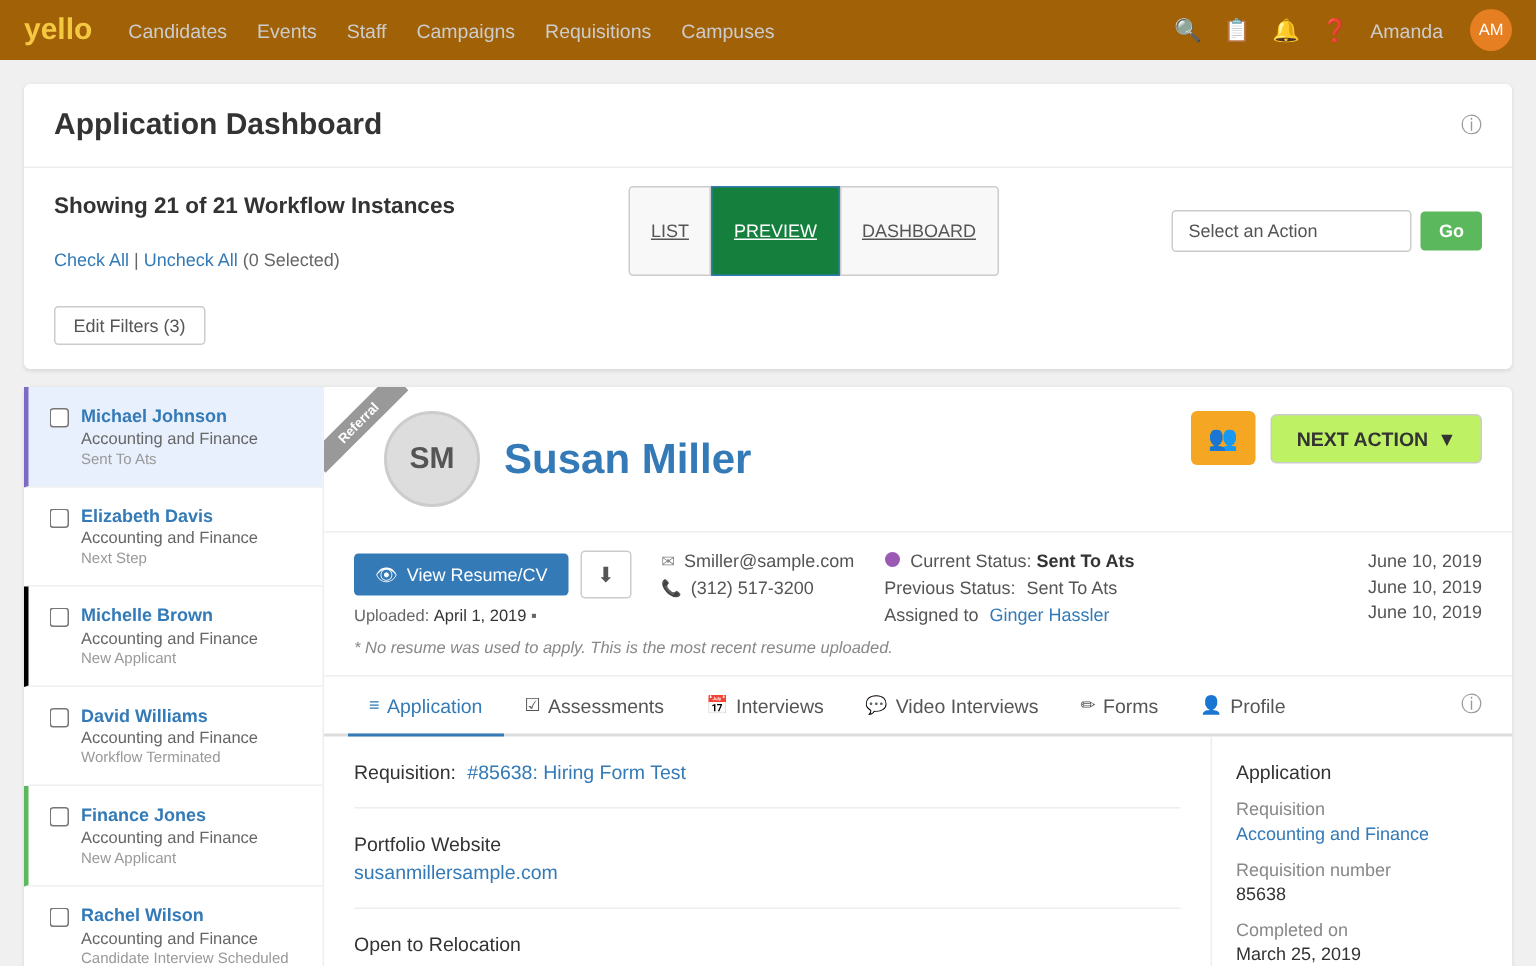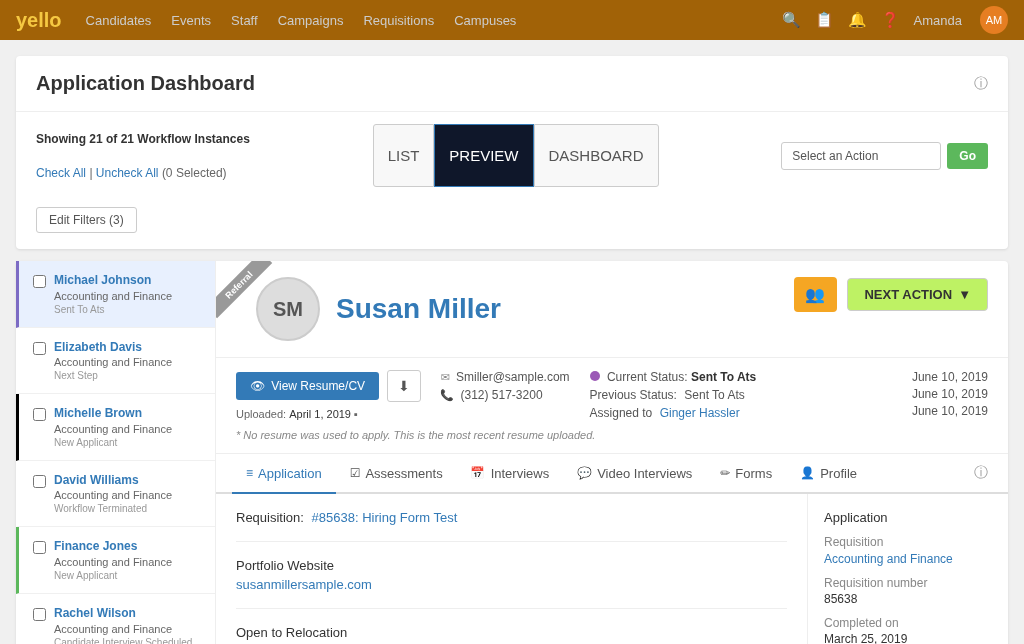--- a/index.html
+++ b/index.html
@@ -38,30 +38,30 @@
       border-bottom: 1px solid #eee;
     }
     .dashboard-title { font-size: 20px; font-weight: 600; color: #333; }
     .info-icon { color: #999; font-size: 14px; cursor: pointer; }
 
     
     .controls-row {
       padding: 12px 20px;
       display: flex; align-items: center; justify-content: space-between;
     }
-    .showing-text { font-size: 12px; font-weight: 600; color: #333; }
+    .showing-text { font-size: 15px; font-weight: 600; color: #333; }
     .check-links { font-size: 12px; margin-top: 20px; }
     .check-link { color: #337ab7; cursor: pointer; text-decoration: none; }
     .check-text { color: #666; }
     .view-tabs { display: flex; gap: 0; }
     .view-tab {
-      padding: 22px 14px; border: 1px solid #ccc; font-size: 15px;
-      cursor: pointer; background: #f8f8f8; color: #555;
-    }
-    .view-tab.active { background: #0f172a; color: white; border-color: #337ab7; }
+      padding: 22px 14px; border: 1px solid #ccc; font-size: 12px;
+      cursor: pointer; background: #f8f8f8; color: #555; text-decoration: underline;
+    }
+    .view-tab.active { background: #15803d; color: white; border-color: #337ab7; }
     .view-tab:first-child { border-radius: 3px 0 0 3px; }
     .view-tab:last-child { border-radius: 0 3px 3px 0; }
     .action-row { display: flex; align-items: center; gap: 6px; }
     .action-select {
       padding: 6px 28px 6px 10px; border: 1px solid #ccc; border-radius: 3px;
       font-size: 12px; color: #555; background: white; appearance: none;
       cursor: pointer; min-width: 160px;
     }
     .go-btn {
       padding: 6px 12px; background: #5cb85c; color: white;

